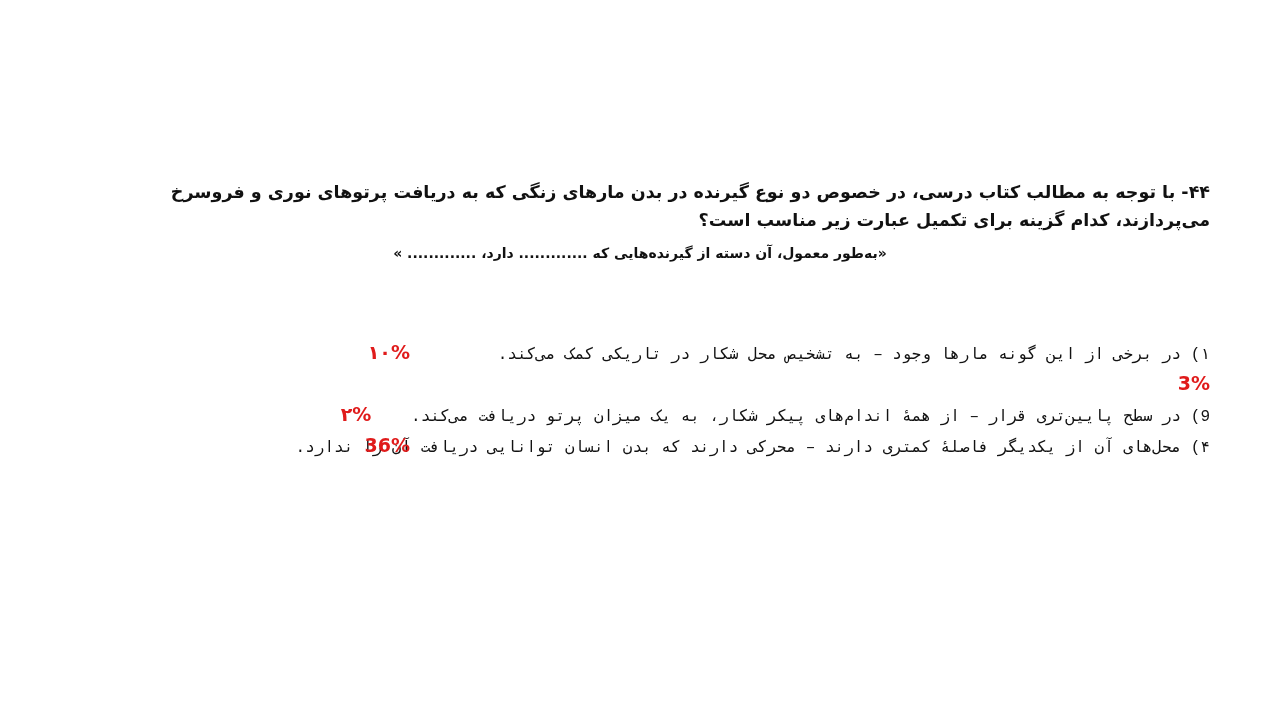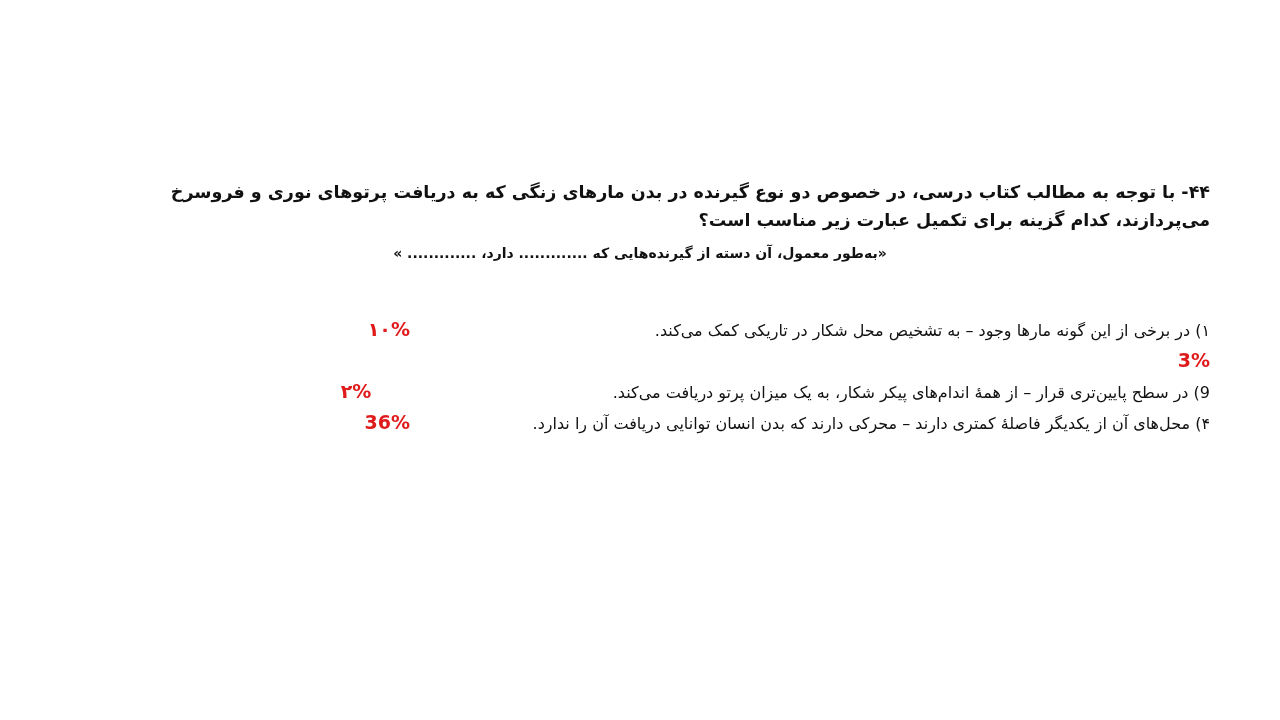--- a/index.html
+++ b/index.html
@@ -68,31 +68,33 @@
   .option-text {
     flex: 0 0 auto;
     width: 800px;
     text-align: right;
     font-size: 16px;
     line-height: 1.5;
     color: #121212;
     white-space: nowrap;
     padding-left: 14px;
     box-sizing: border-box;
+    font-family: Liberation Mono, monospace;
   }
 
   .option-percent {
     flex: 0 0 auto;
     width: 88px;
     text-align: right;
     direction: rtl;
     font-size: 19px;
     font-weight: bold;
     color: #e01b1b;
     white-space: nowrap;
+    margin-top: 23px;
   }
 
   .option-percent.narrow {
     text-align: center;
     padding-right: 10px;
   }
 </style>
 </head>
 <body>
 

